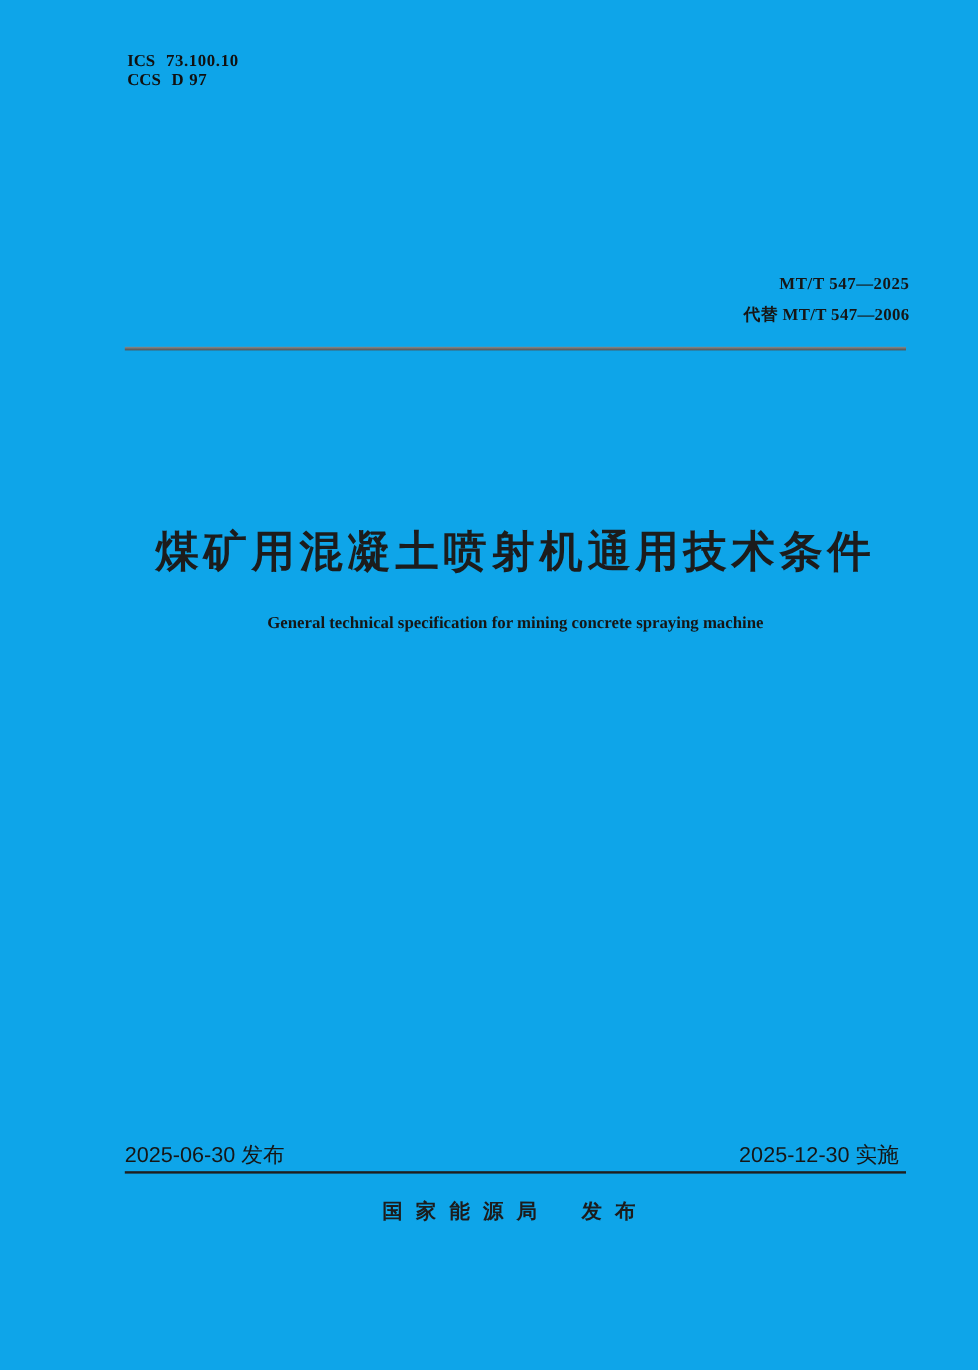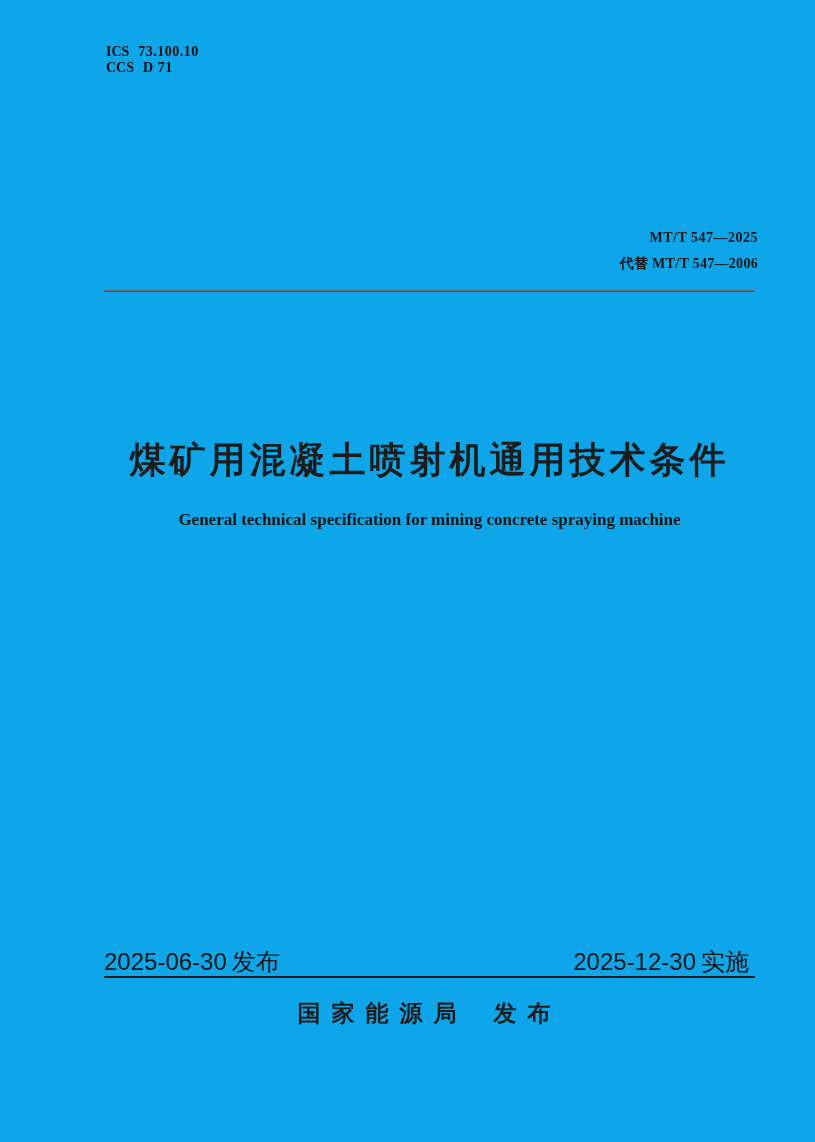--- a/index.html
+++ b/index.html
@@ -95,70 +95,70 @@
     font-family: Liberation Serif, serif;
   }
   .doc-title-en {
     position: absolute;
     left: 104px;
     top: 509px;
     width: 651px;
     text-align: center;
     font-family: "Liberation Serif", serif;
     font-weight: bold;
-    font-size: 17px;
+    font-size: 14px;
     line-height: 22px;
     color: #161616;
   }
 
   
   .footer-dates {
     position: absolute;
     left: 104px;
     top: 951px;
     width: 651px;
     display: flex;
     justify-content: space-between;
     align-items: baseline;
-    font-size: 24px;
+    font-size: 18px;
     line-height: 22px;
     color: #161616;
     font-family: "Liberation Sans", sans-serif;
   }
   .date-left { white-space: nowrap; }
   .date-right { white-space: nowrap; padding-right: 6px; }
   .date-label { margin-left: 5px; }
 
   
   .publisher {
     position: absolute;
     left: 104px;
     top: 998px;
     width: 651px;
     text-align: center;
-    font-size: 23px;
+    font-size: 17px;
     font-weight: bold;
     letter-spacing: 11px;
     white-space: nowrap;
     color: #1c1c1c;
     font-family: "Liberation Sans", sans-serif;
   }
   .publisher-action { margin-left: 26px; }
 </style>
 </head>
 <body>
 
 <div class="page">
 
   <div class="codes-block">
     <div class="code-line">
       <span>ICS</span><span class="code-value">73.100.10</span>
     </div>
     <div class="code-line">
-      <span>CCS</span><span class="code-value">D 71</span>
+      <span>CCS</span><span class="code-value">D 97</span>
     </div>
   </div>
 
 
   <div class="std-block">
     <div class="std-number">MT/T 547—2025</div>
     <div class="replaces-note">代替 MT/T 547—2006</div>
   </div>
 
   <div class="rule rule-top"></div>

